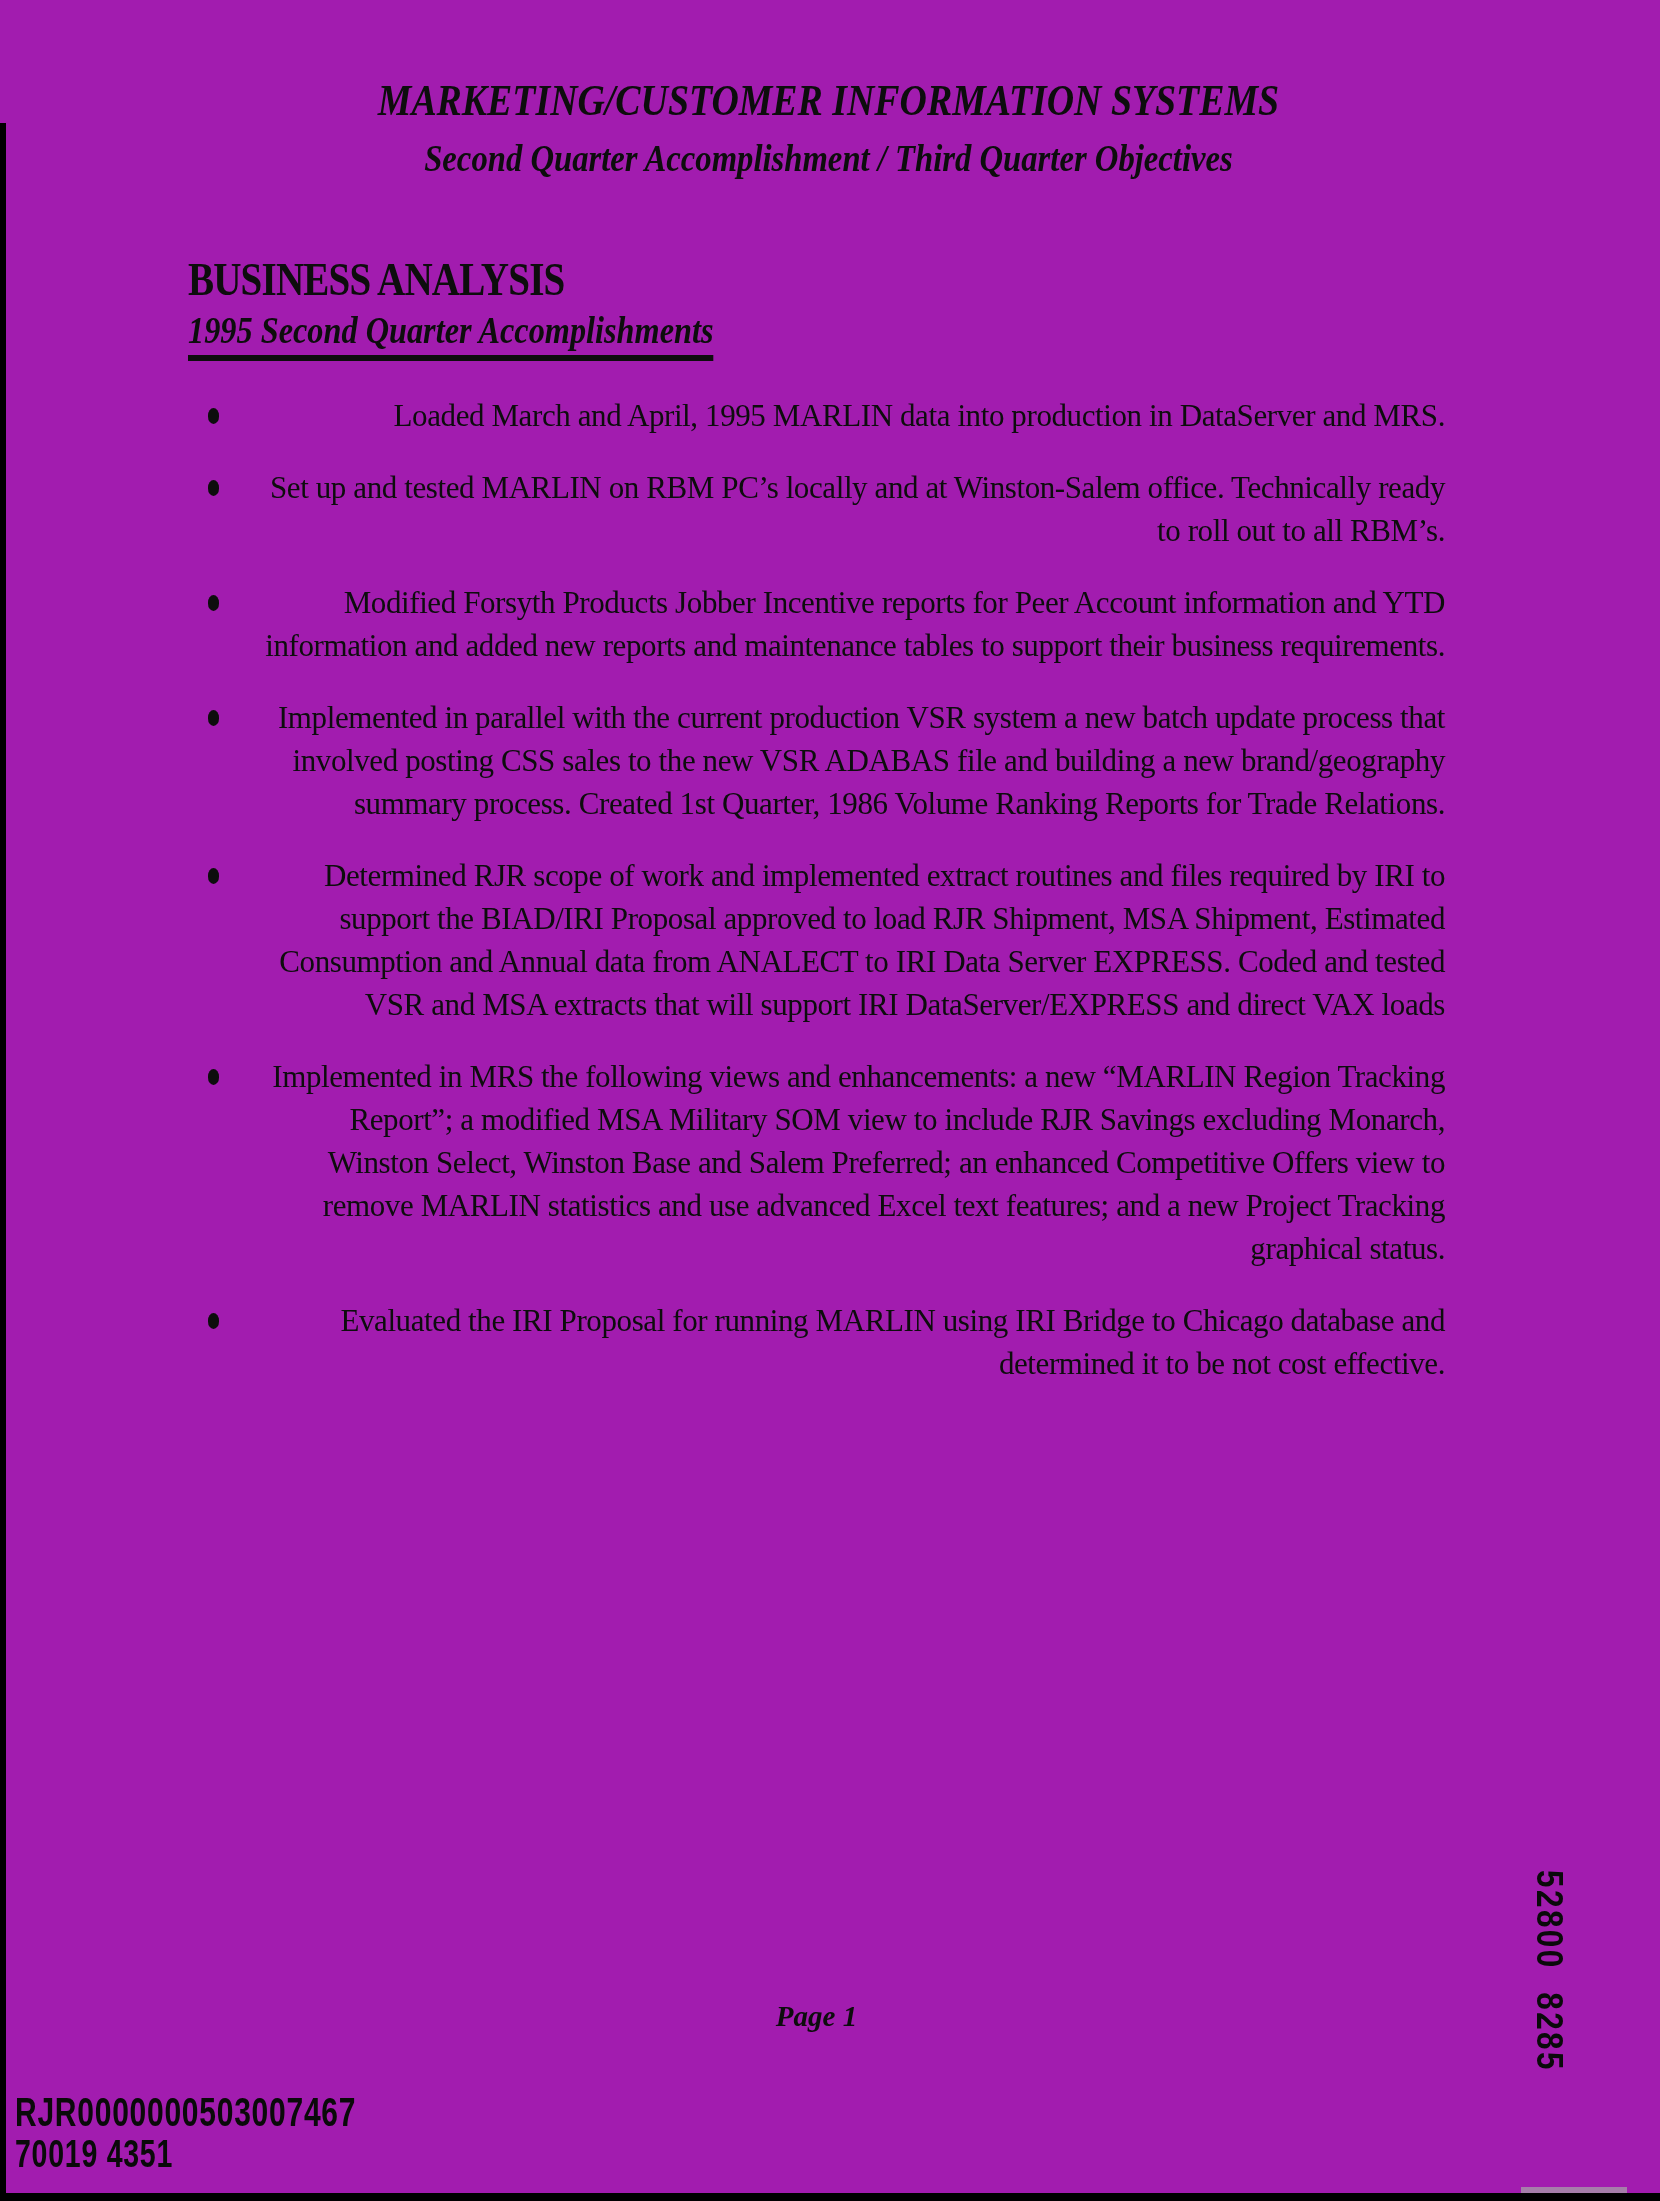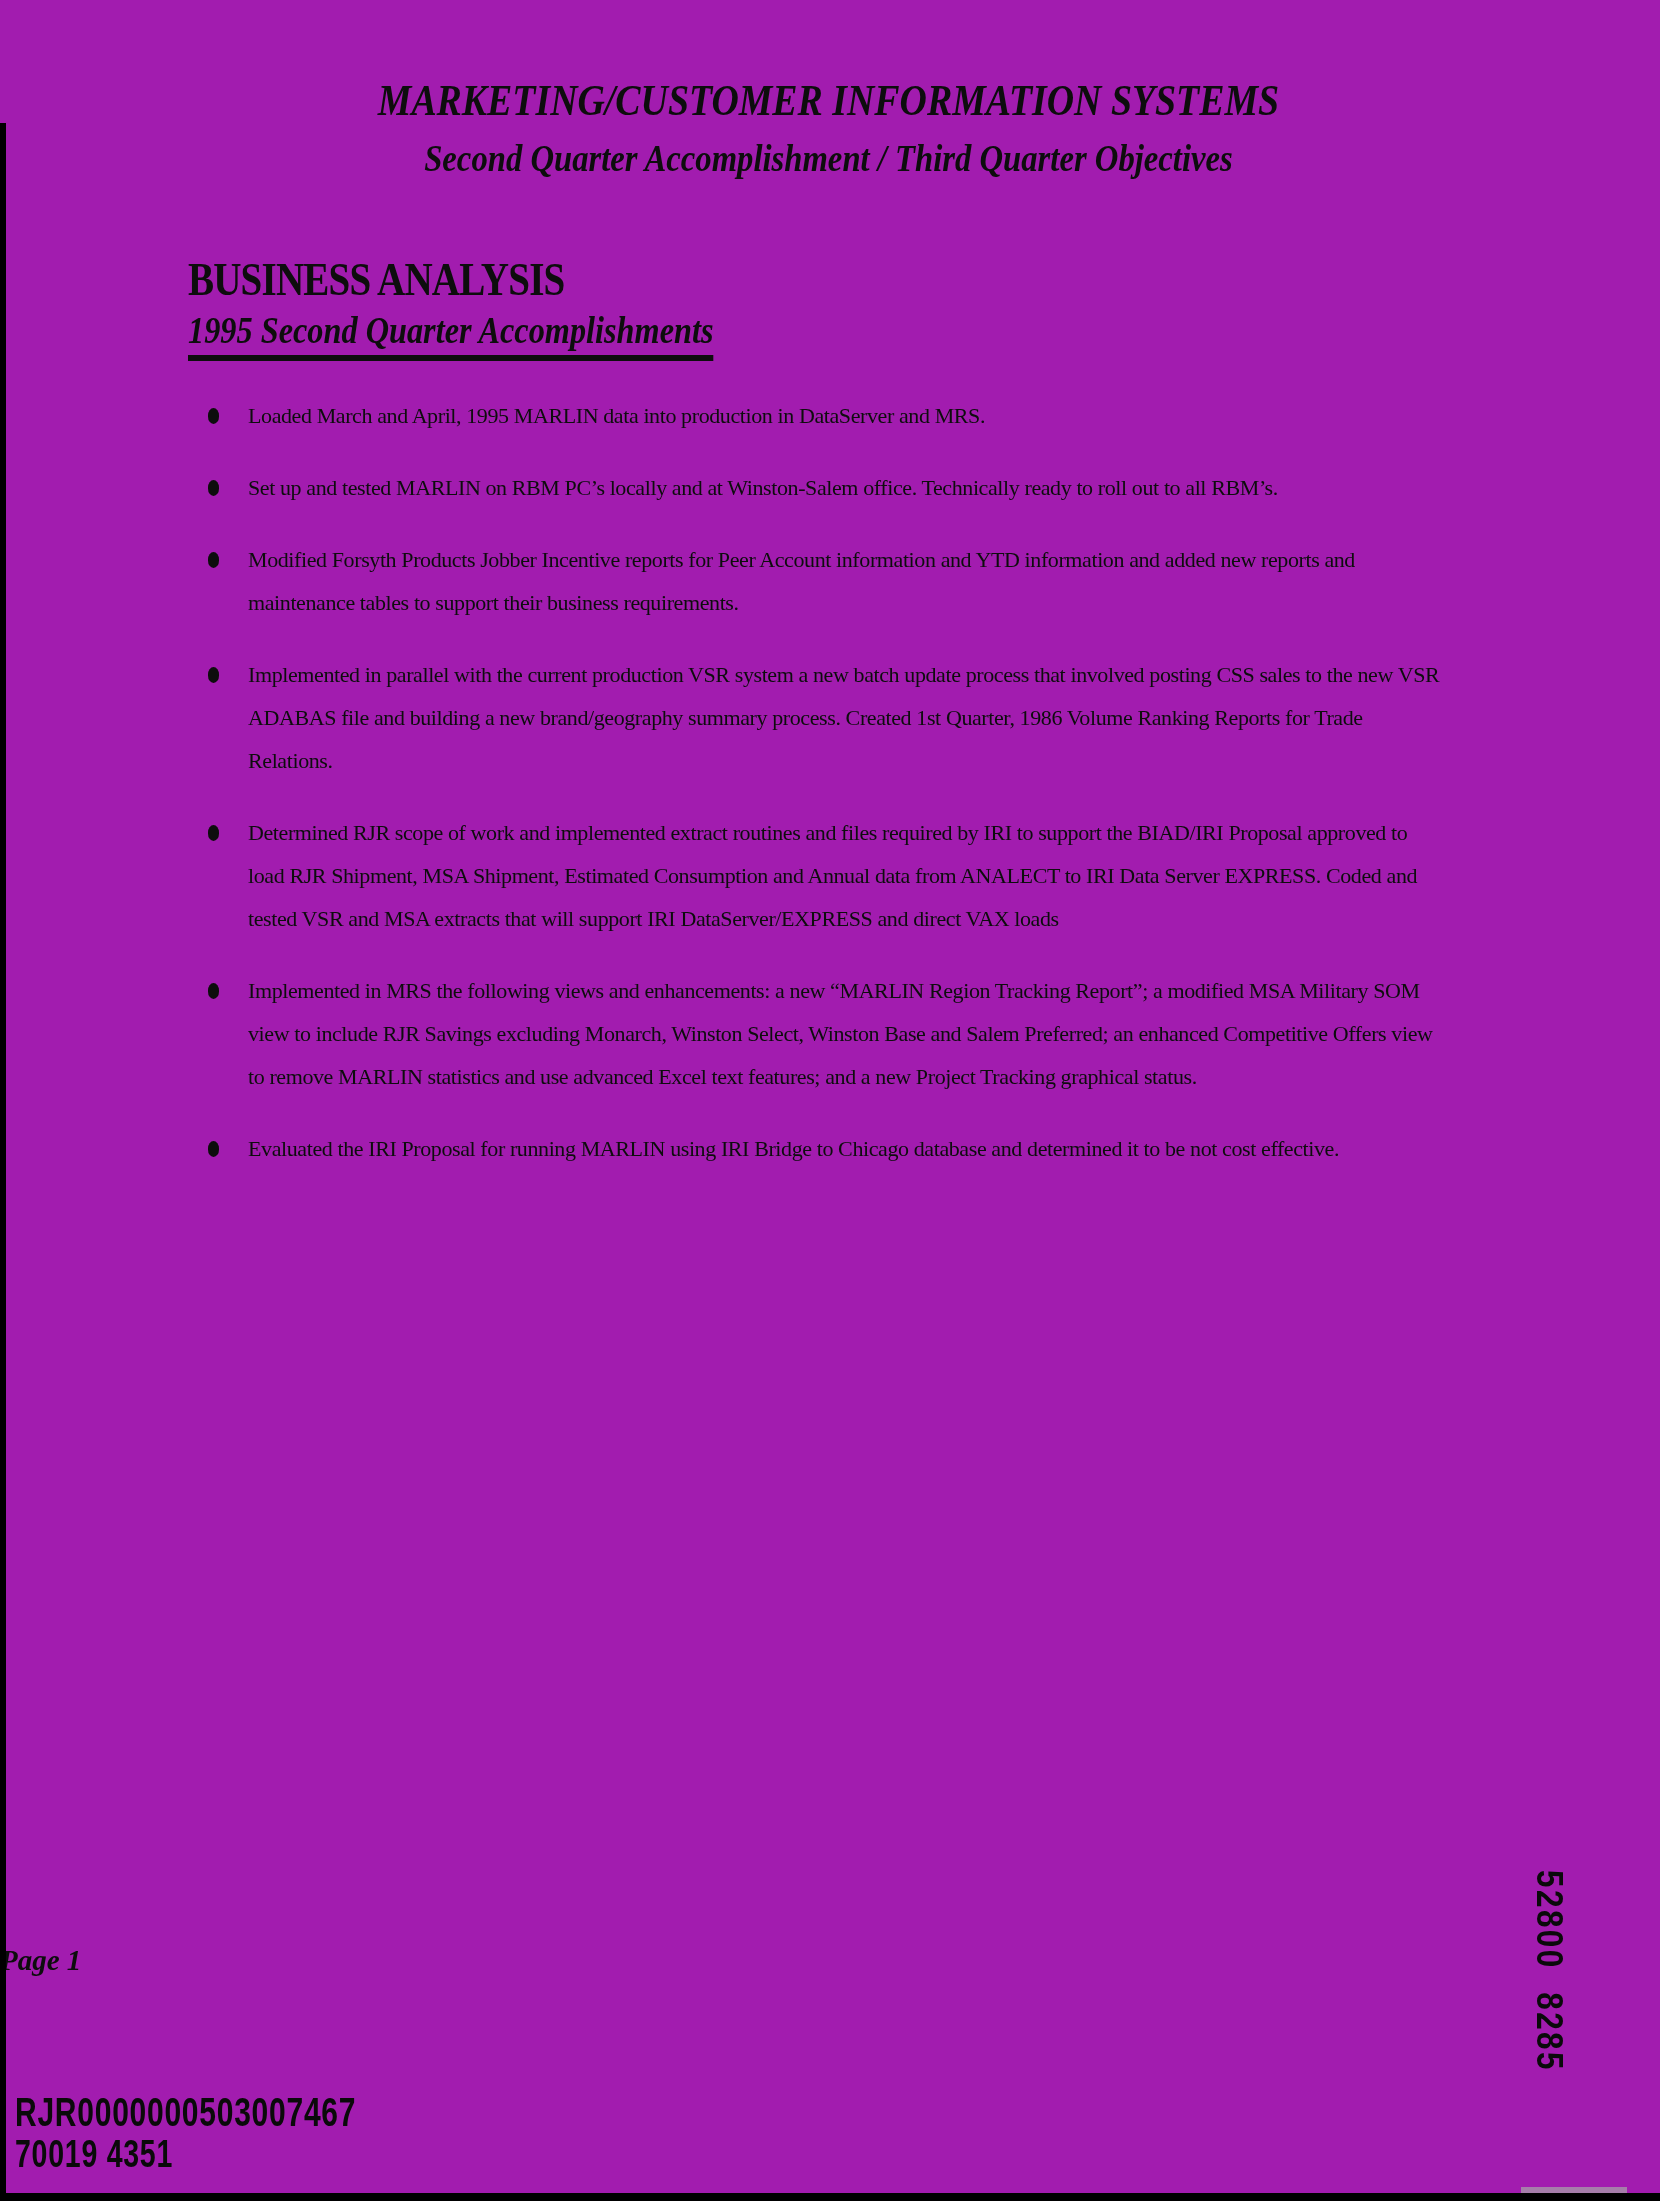--- a/index.html
+++ b/index.html
@@ -75,41 +75,43 @@
     left: 206px;
     width: 1239px;
     margin: 0;
     padding: 0;
     list-style: none;
   }
   .bullets li {
     position: relative;
     padding-left: 42px;
     margin-bottom: 29px;
-    font-size: 22px;
+    font-size: 31px;
     line-height: 43px;
     letter-spacing: -0.4px;
+    text-align: right;
   }
   .bullets li::before {
     content: "";
     position: absolute;
     left: 1.9px;
     top: 14.4px;
     width: 11.5px;
     height: 15.4px;
     background: #0d0d0d;
     border-radius: 50%;
   }
 
   
   .page-number {
     position: absolute;
-    top: 1944px;
+    top: 2000px;
     left: 0;
     width: 1633px;
+    text-align: center;
     font-size: 29px;
     font-weight: bold;
     font-style: italic;
   }
 
   
   .stamp {
     position: absolute;
     font-family: "Liberation Sans", sans-serif;
     font-weight: bold;

